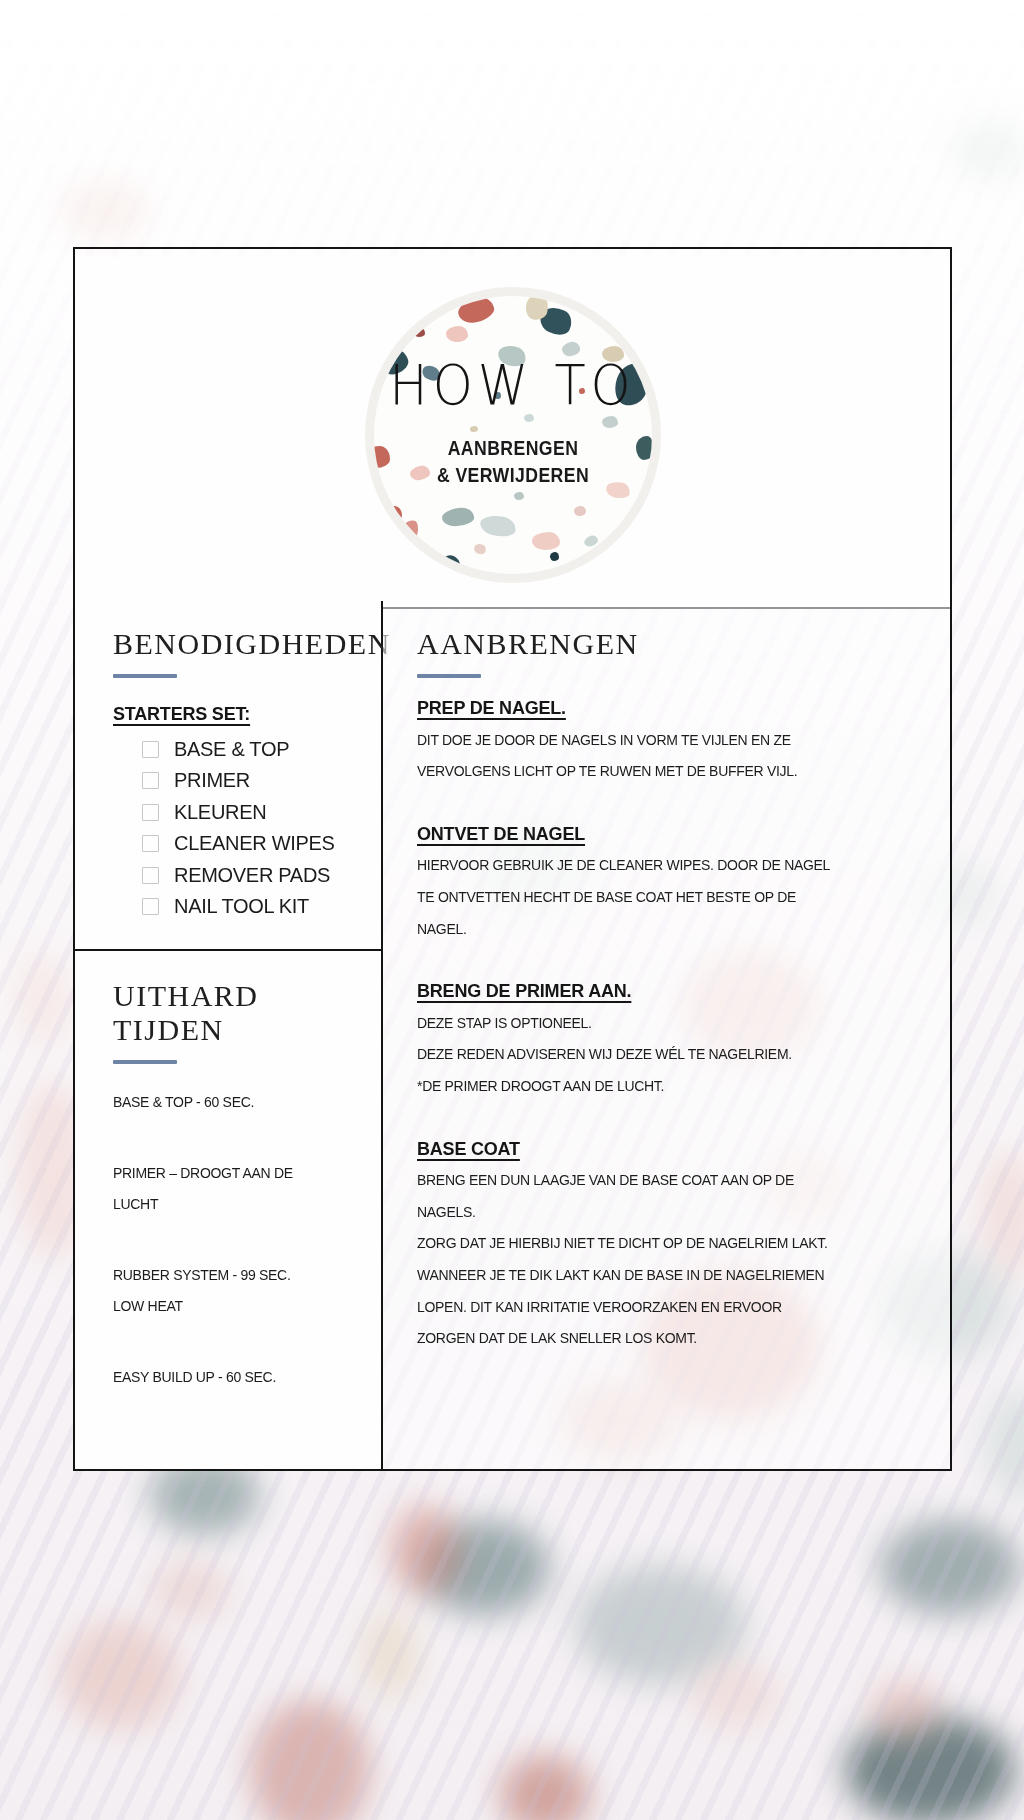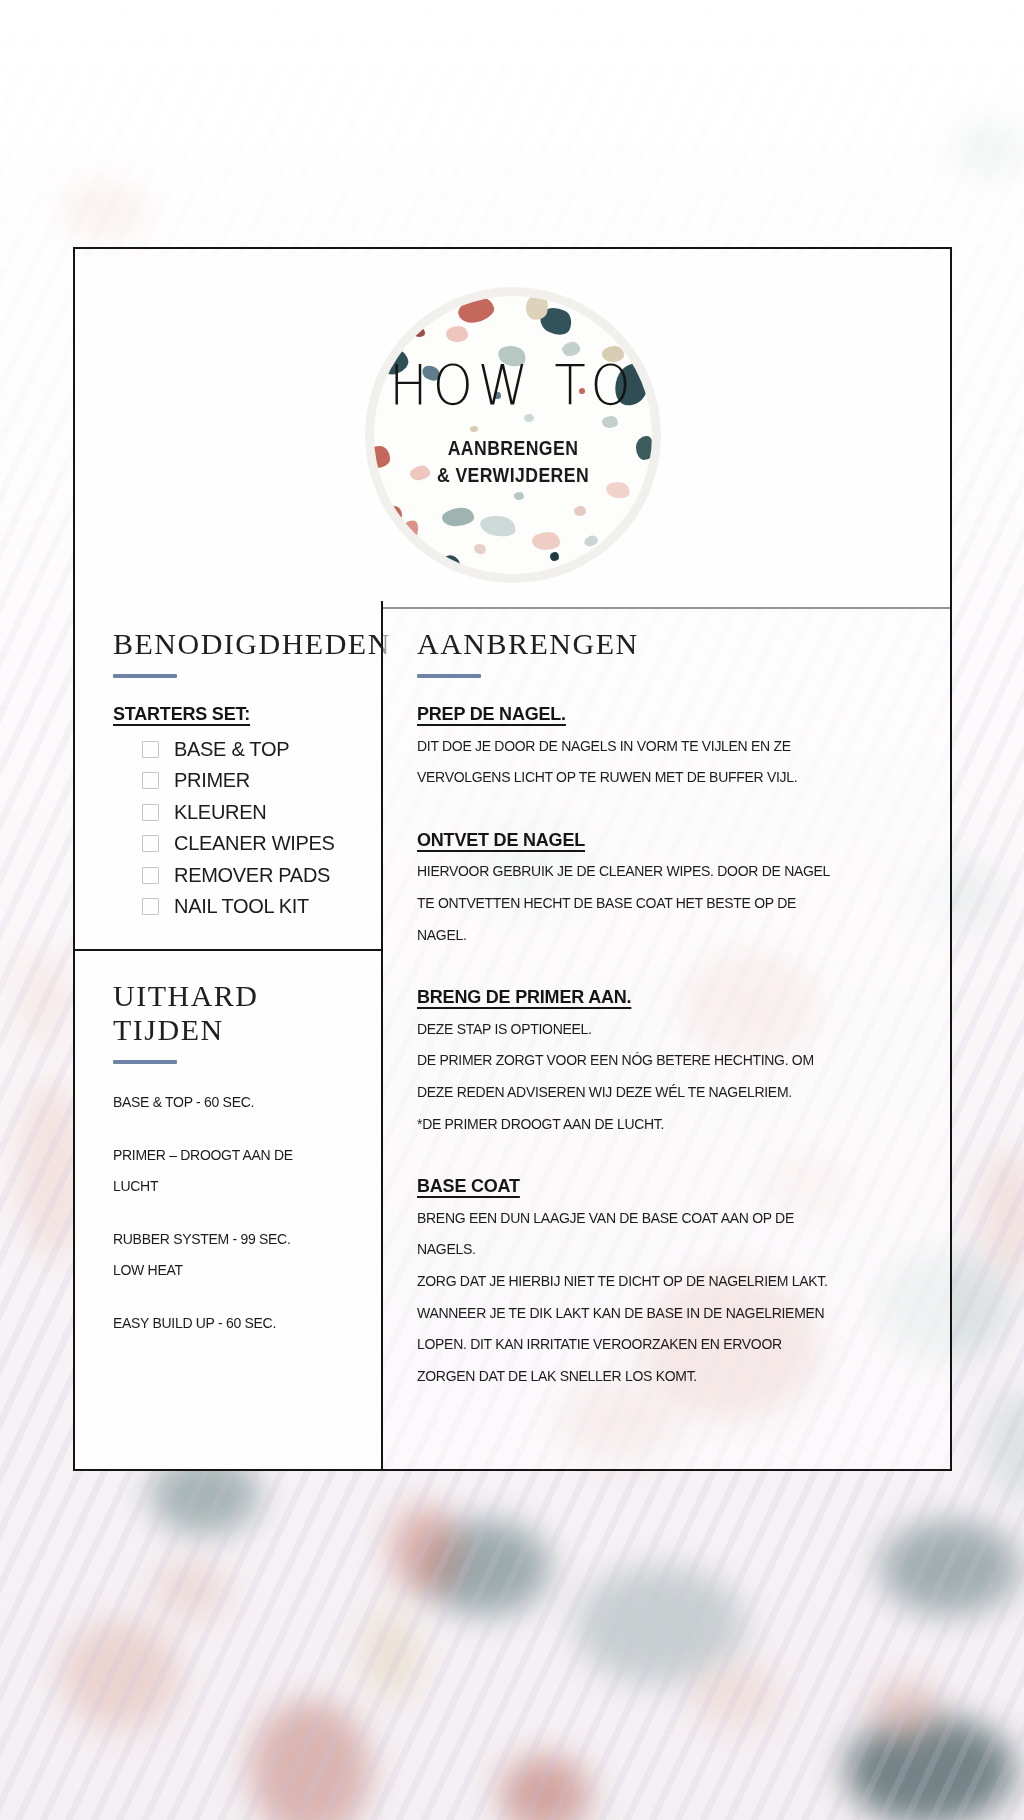--- a/index.html
+++ b/index.html
@@ -23,29 +23,29 @@
   .sec1{height:350px;border-bottom:2px solid #141414;padding:26px 14px 0 38px;box-sizing:border-box;}
   .sec2{flex:1;padding:28px 14px 0 38px;box-sizing:border-box;}
   .right-col{flex:1;background:rgba(255,255,255,0.55);padding:26px 18px 0 34px;box-sizing:border-box;overflow:hidden;}
   
   .h-serif{font-family:"Liberation Serif",serif;font-size:30px;letter-spacing:1.5px;color:#202020;}
   .rule{width:64px;height:4px;margin-top:13px;border-radius:1px;}
   .line{font-size:14px;line-height:31.6px;letter-spacing:-0.3px;color:#1b1b1b;white-space:nowrap;}
   .bold-u{font-weight:bold;text-decoration:underline;text-decoration-thickness:2px;text-underline-offset:4px;
           font-size:18px;line-height:31.6px;letter-spacing:-0.2px;color:#151515;white-space:nowrap;}
   .step{margin-top:31px;}
-  .step:first-of-type{margin-top:21px;}
+  .step:first-of-type{margin-top:15px;}
   .list-title{margin-top:21px;}
   .check-list{margin-top:3px;}
   .check-item{display:flex;align-items:center;height:31.5px;padding-left:29px;}
   .checkbox{width:15px;height:15px;border:1.5px solid #c6c6c6;border-radius:1px;
             display:inline-block;margin-right:15px;flex:0 0 auto;background:rgba(255,255,255,0.4);}
   .check-label{font-size:20px;letter-spacing:-0.3px;color:#1b1b1b;white-space:nowrap;}
   .entries{margin-top:23px;}
-  .entry{margin-top:21px;}
+  .entry{margin-top:39px;}
   .entry:first-child{margin-top:4px;}
   
   .logo-outer{position:absolute;left:50%;top:30px;transform:translateX(-50%);
               width:296px;height:296px;border-radius:50%;background:#f2f0ed;}
   .logo-inner{position:absolute;inset:9px;border-radius:50%;background:#fdfdfc;overflow:hidden;}
   .chip{position:absolute;}
   .logo-title{position:absolute;top:60px;left:0;width:100%;text-align:center;
               font-family:"DejaVu Sans",sans-serif;font-weight:200;font-size:51px;
               letter-spacing:5px;color:#141414;transform:scaleY(1.08);white-space:nowrap;}
   .logo-sub{position:absolute;top:139px;left:0;width:100%;text-align:center;
@@ -200,21 +200,20 @@
             </div>
             <div class="step">
               <div class="bold-u">ONTVET DE NAGEL</div>
               <div class="line">HIERVOOR GEBRUIK JE DE CLEANER WIPES. DOOR DE NAGEL</div>
               <div class="line">TE ONTVETTEN HECHT DE BASE COAT HET BESTE OP DE</div>
               <div class="line">NAGEL.</div>
             </div>
             <div class="step">
               <div class="bold-u">BRENG DE PRIMER AAN.</div>
               <div class="line">DEZE STAP IS OPTIONEEL.</div>
-              <div class="line">DE PRIMER ZORGT VOOR EEN NÓG BETERE HECHTING. OM</div>
               <div class="line">DEZE REDEN ADVISEREN WIJ DEZE WÉL TE NAGELRIEM.</div>
               <div class="line">*DE PRIMER DROOGT AAN DE LUCHT.</div>
             </div>
             <div class="step">
               <div class="bold-u">BASE COAT</div>
               <div class="line">BRENG EEN DUN LAAGJE VAN DE BASE COAT AAN OP DE</div>
               <div class="line">NAGELS.</div>
               <div class="line">ZORG DAT JE HIERBIJ NIET TE DICHT OP DE NAGELRIEM LAKT.</div>
               <div class="line">WANNEER JE TE DIK LAKT KAN DE BASE IN DE NAGELRIEMEN</div>
               <div class="line">LOPEN. DIT KAN IRRITATIE VEROORZAKEN EN ERVOOR</div>

